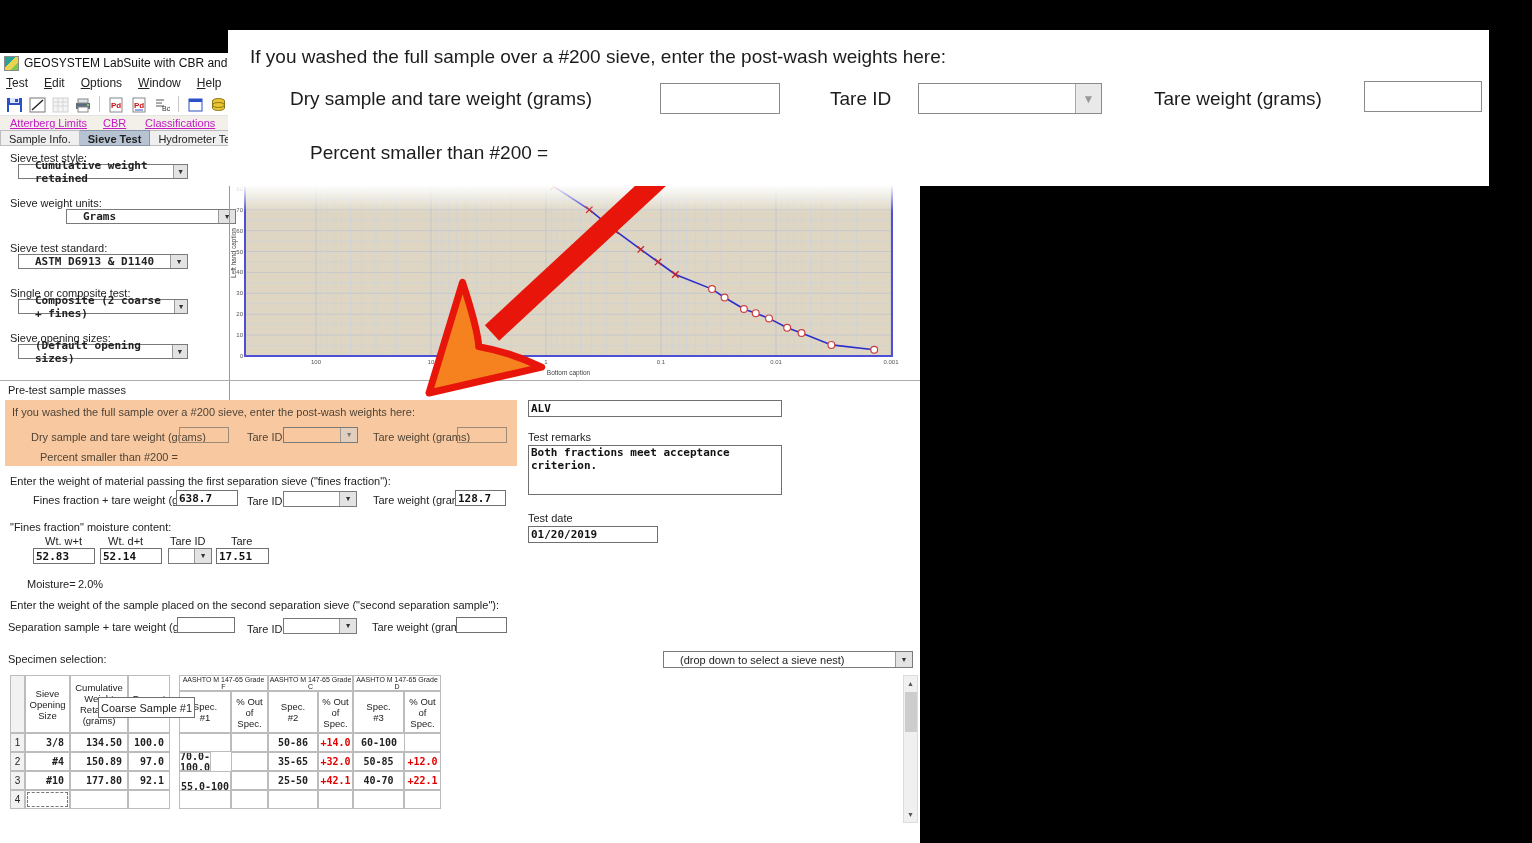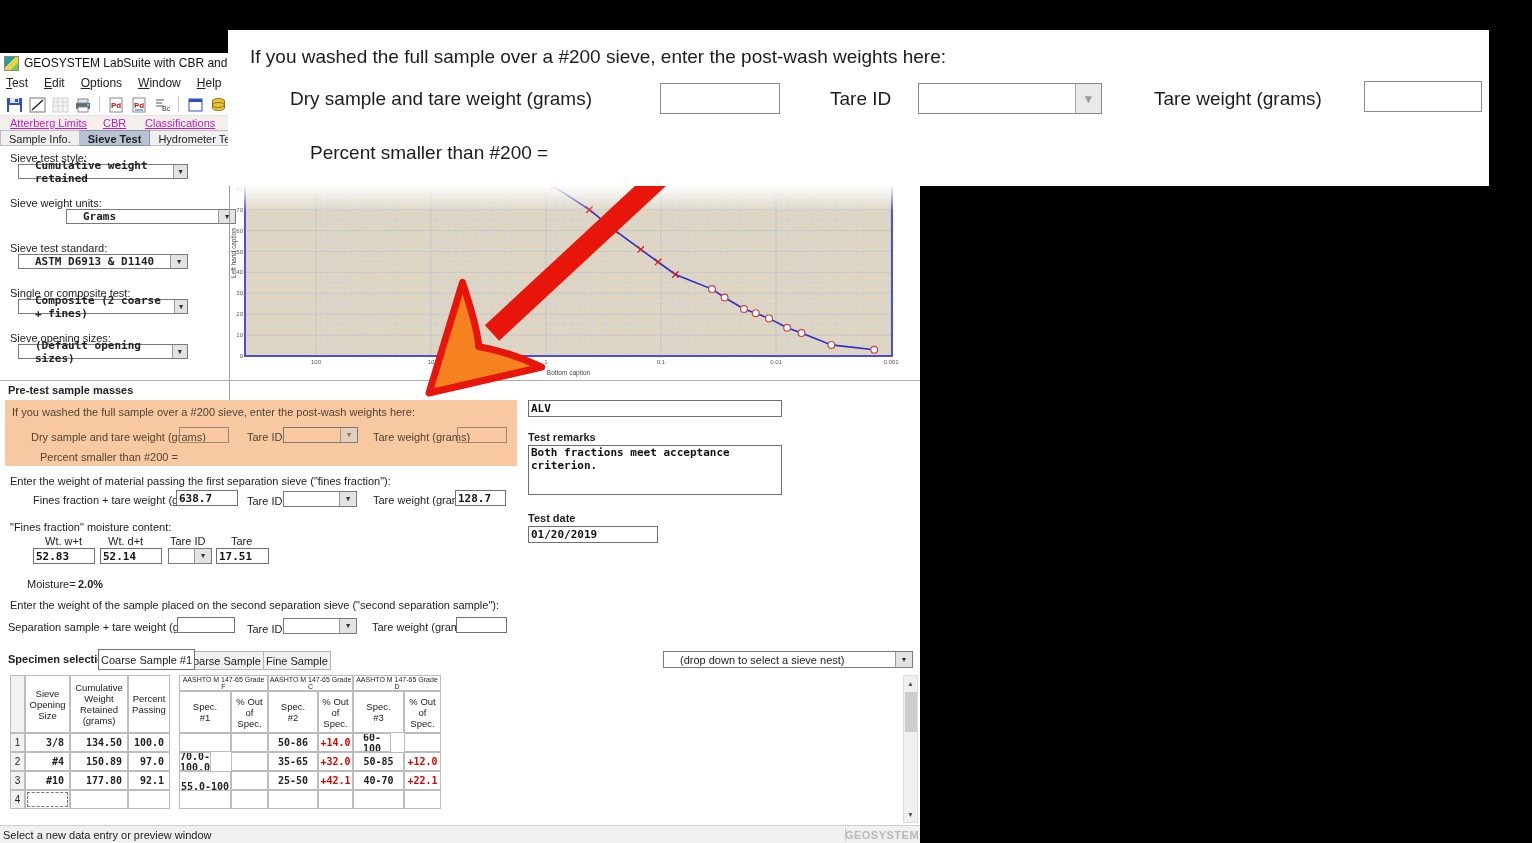--- a/index.html
+++ b/index.html
@@ -29,27 +29,27 @@
   .win-select .spacer{flex:1;}
   .ws-btn{width:16px;height:100%;background:#e3e3e3;border-left:1px solid #9a9a9a;display:flex;align-items:center;justify-content:center;font-size:7px;color:#333;}
   .win-select.flat{background:transparent;}
   .win-select.flat .ws-btn{background:rgba(210,210,210,.55);color:#777;}
   .vline{width:1px;background:#9a9a9a;}
   .hline{height:1px;background:#adadad;}
   
   .tin{border:1px solid #707070;background:#fff;font-family:"DejaVu Sans Mono",monospace;font-weight:bold;font-size:11px;padding:0 2px;box-sizing:border-box;color:#111;}
   .tin.flat{background:transparent;border-color:#9c8a76;}
   .lbl{font-size:11px;color:#222;white-space:nowrap;}
-  .b{font-weight:bold;}
+  .b{font-weight:normal;}
   #hl-box{background:#f8c9a1;}
   #hl-box .lbl{color:#4f4335;}
   
   textarea.tin{resize:none;}
   
-  .sp-tab{position:absolute;height:19px;display:flex;align-items:center;padding:0 2px;font-size:11px;background:#f0f0f0;border:1px solid #b5b5b5;box-sizing:border-box;white-space:nowrap;}
+  .sp-tab{position:absolute;height:19px;display:flex;align-items:center;padding:0 2px;font-size:11px;background:#f0f0f0;border:1px solid #b5b5b5;box-sizing:border-box;white-space:nowrap;margin-top:48px;}
   .sp-tab.active{background:#fff;border-color:#707070;height:21px;z-index:2;}
   
   #grid{font-size:10px;}
   .gcell{position:absolute;border:1px solid #bcbcbc;box-sizing:border-box;display:flex;align-items:center;justify-content:center;text-align:center;background:#fff;overflow:hidden;}
   .gcell.hdr{font-size:9.5px;line-height:11px;white-space:pre-line;}
   .gcell.ghdr{font-size:7px;}
   .gcell.num{background:#f2f2f2;font-size:10px;}
   .gcell.mono{font-family:"DejaVu Sans Mono",monospace;font-weight:bold;}
   .gcell.red{color:#e40000;}
   .gcell.rt{justify-content:flex-end;padding-right:5px;}
@@ -309,21 +309,21 @@
 of
 Spec.</div>
         <div class="gcell num" style="left: 10px; width: 15px; top: 58px; height: 19px;">1</div>
         <div class="gcell mono rt" style="left: 25px; width: 45px; top: 58px; height: 19px;">3/8</div>
         <div class="gcell mono rt" style="left: 70px; width: 58px; top: 58px; height: 19px;">134.50</div>
         <div class="gcell mono rt" style="left: 128px; width: 42px; top: 58px; height: 19px;">100.0</div>
         <div class="gcell mono" style="left: 179px; width: 52px; top: 58px; height: 19px;"></div>
         <div class="gcell mono red" style="left: 231px; width: 37px; top: 58px; height: 19px;"></div>
         <div class="gcell mono" style="left: 268px; width: 50px; top: 58px; height: 19px;">50-86</div>
         <div class="gcell mono red" style="left: 318px; width: 35px; top: 58px; height: 19px;">+14.0</div>
-        <div class="gcell mono" style="left: 353px; width: 38px; top: 58px; height: 19px;">60-100</div>
+        <div class="gcell mono" style="left: 353px; width: 52px; top: 58px; height: 19px;">60-100</div>
         <div class="gcell mono red" style="left: 404px; width: 37px; top: 58px; height: 19px;"></div>
         <div class="gcell num" style="left: 10px; width: 15px; top: 77px; height: 19px;">2</div>
         <div class="gcell mono rt" style="left: 25px; width: 45px; top: 77px; height: 19px;">#4</div>
         <div class="gcell mono rt" style="left: 70px; width: 58px; top: 77px; height: 19px; text-align: right;">150.89</div>
         <div class="gcell mono rt" style="left: 128px; width: 42px; top: 77px; height: 19px;">97.0</div>
         <div class="gcell mono" style="left: 179px; width: 32px; top: 77px; height: 19px;">70.0-100.0</div>
         <div class="gcell mono red" style="left: 231px; width: 37px; top: 77px; height: 19px;"></div>
         <div class="gcell mono" style="left: 268px; width: 50px; top: 77px; height: 19px;">35-65</div>
         <div class="gcell mono red" style="left: 318px; width: 35px; top: 77px; height: 19px;">+32.0</div>
         <div class="gcell mono" style="left: 353px; width: 51px; top: 77px; height: 19px;">50-85</div>
@@ -349,24 +349,20 @@
         <div class="gcell mono" style="left: 353px; width: 51px; top: 115px; height: 19px;"></div>
         <div class="gcell mono red" style="left: 404px; width: 37px; top: 115px; height: 19px;"></div>
       </div>
 
     <div class="sb abs" style="left:903px;top:622px;width:15px;height:148px;">
       <div class="arrow" style="top:0;">▲</div>
       <div class="thumb" style="top:16px;height:40px;"></div>
       <div class="arrow" style="bottom:0;">▼</div>
     </div>
 
-    <div id="statusbar" class="abs">
-      <span style="padding-left:3px;">Select a new data entry or preview window</span>
-      <span id="status-right">GEOSYSTEM</span>
-    </div>
   </div>
 
   <svg id="chart-svg" class="abs" viewBox="0 0 690 235">
       <defs>
         <clipPath id="pc">
           <rect x="15" y="1" width="647" height="210"></rect>
         </clipPath>
       </defs>
       <rect x="15" y="1" width="647" height="210" fill="#ded6c3"></rect>
       <g clip-path="url(#pc)">

